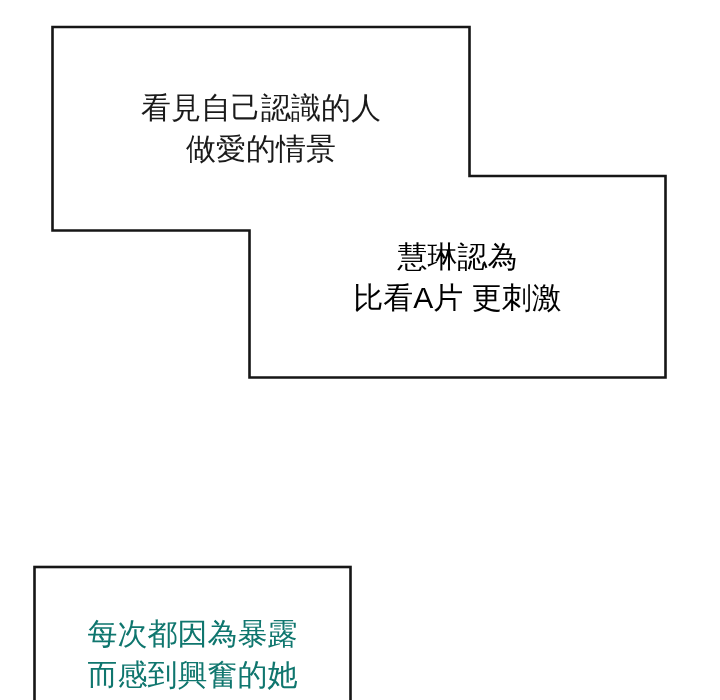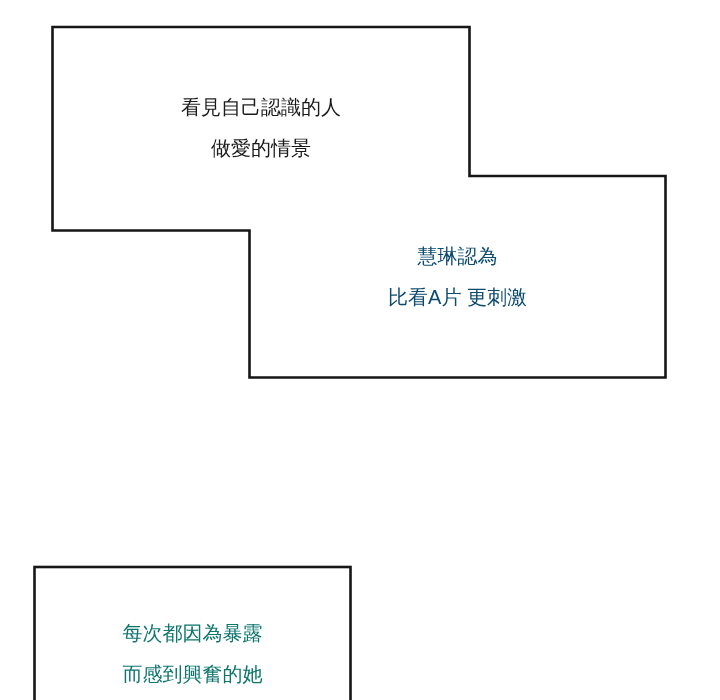--- a/index.html
+++ b/index.html
@@ -20,21 +20,21 @@
   }
   .outlines {
     position: absolute;
     left: 0;
     top: 0;
   }
   .caption {
     position: absolute;
     text-align: center;
     white-space: pre-line;
-    font-size: 20px;
+    font-size: 30px;
     line-height: 41px;
     font-weight: 400;
     letter-spacing: 0px;
   }
   .caption-1 { left: 52px;  top: 87px;  width: 418px; }
   .caption-2 { left: 249px; top: 236px; width: 417px; }
   .caption-3 { left: 34px;  top: 613px; width: 317px; }
 </style>
 </head>
 <body style="background: rgb(255, 255, 255);">
@@ -44,19 +44,19 @@
   <svg class="outlines" width="720" height="700" viewBox="0 0 720 700">
 
     <polygon points="52.5,27 469.5,27 469.5,176 665.5,176 665.5,377.5 249.5,377.5 249.5,230.5 52.5,230.5" fill="#ffffff" stroke-width="2.6" stroke="#161616"></polygon>
 
     <rect x="34.5" y="567" width="316" height="160" fill="#ffffff" stroke-width="2.6" stroke="#161616"></rect>
   </svg>
 
   <div class="caption caption-1" style="color: rgb(26, 26, 26);">看見自己認識的人
 做愛的情景</div>
 
-  <div class="caption caption-2" style="color: #0c4a6e;">慧琳認為
+  <div class="caption caption-2" style="color: #000000;">慧琳認為
 比看A片 更刺激</div>
 
   <div class="caption caption-3" style="color: #0f766e;">每次都因為暴露
 而感到興奮的她</div>
 
 </div>
 
 </body></html>

